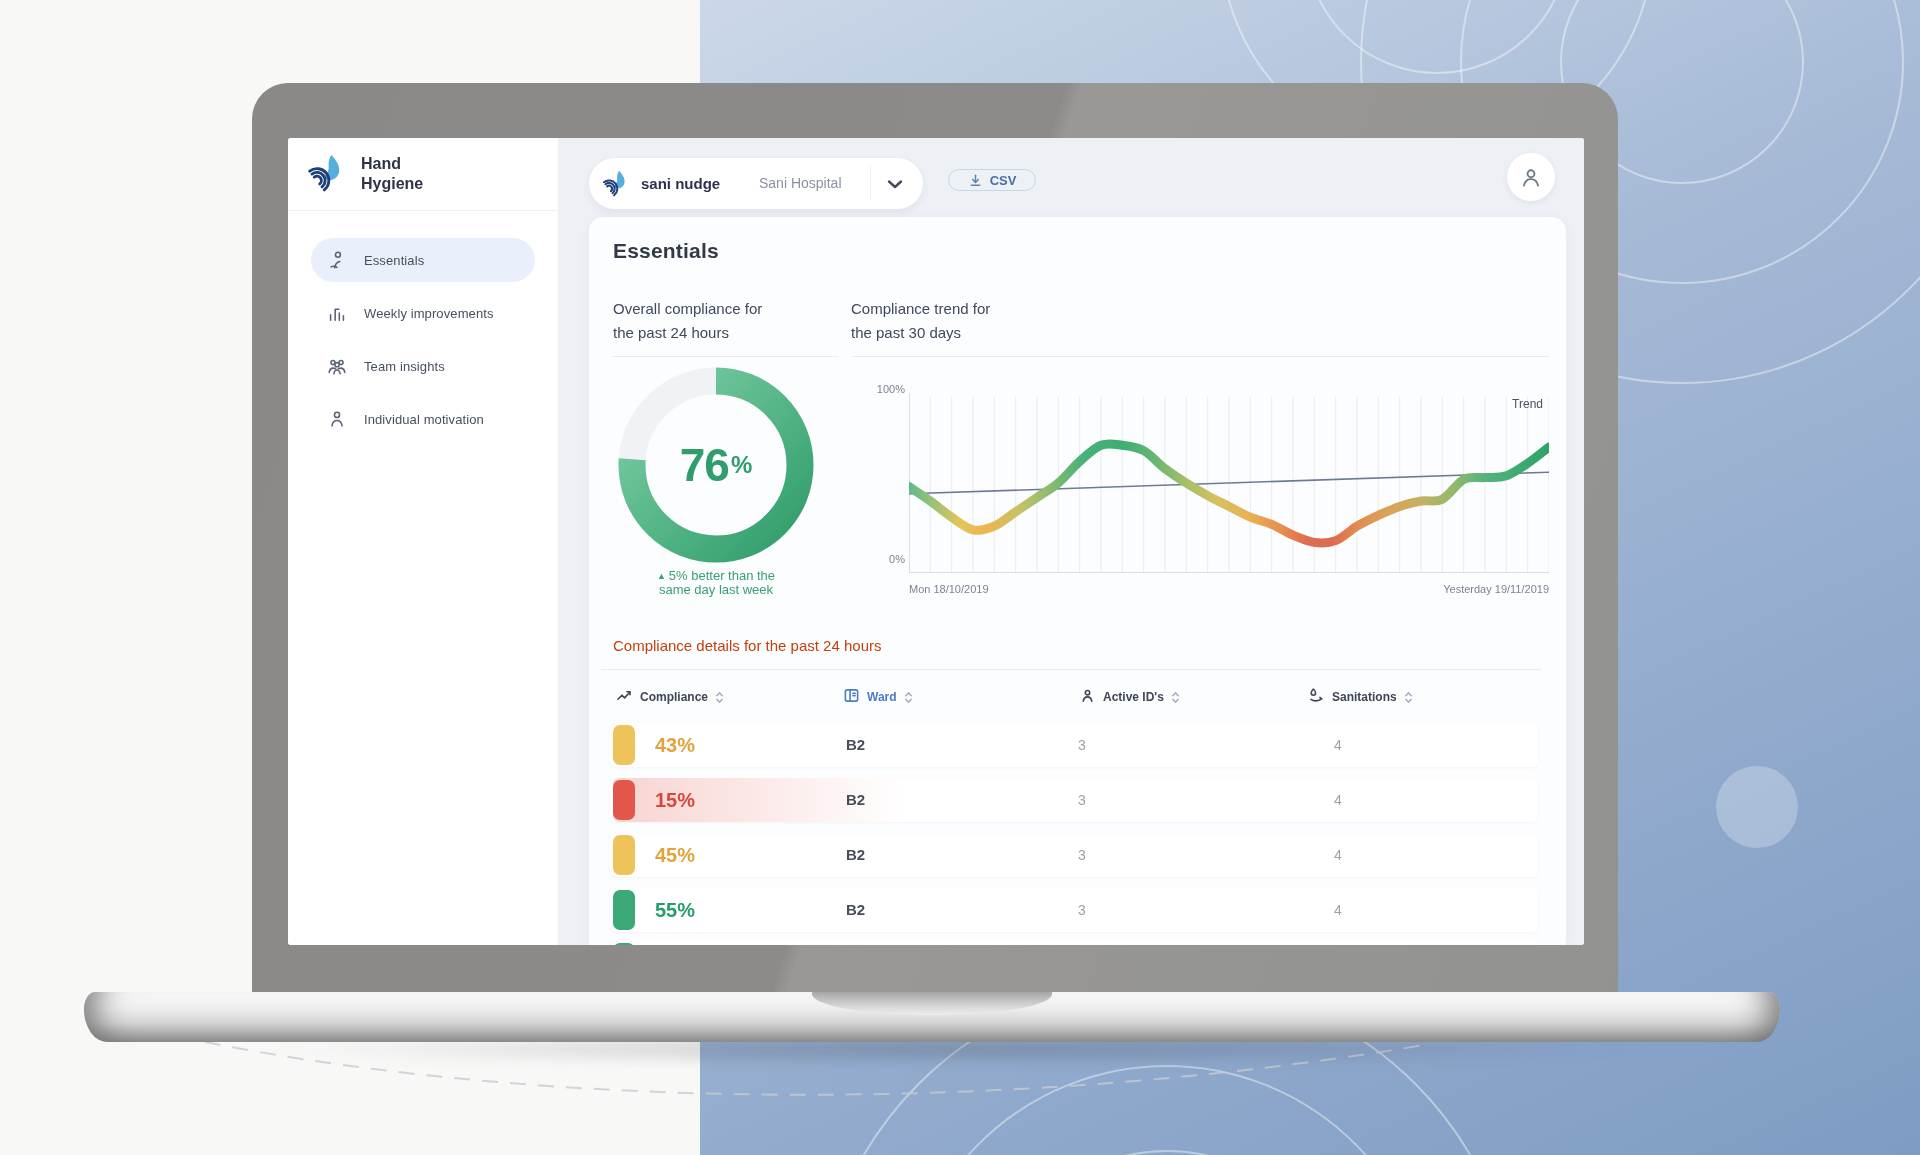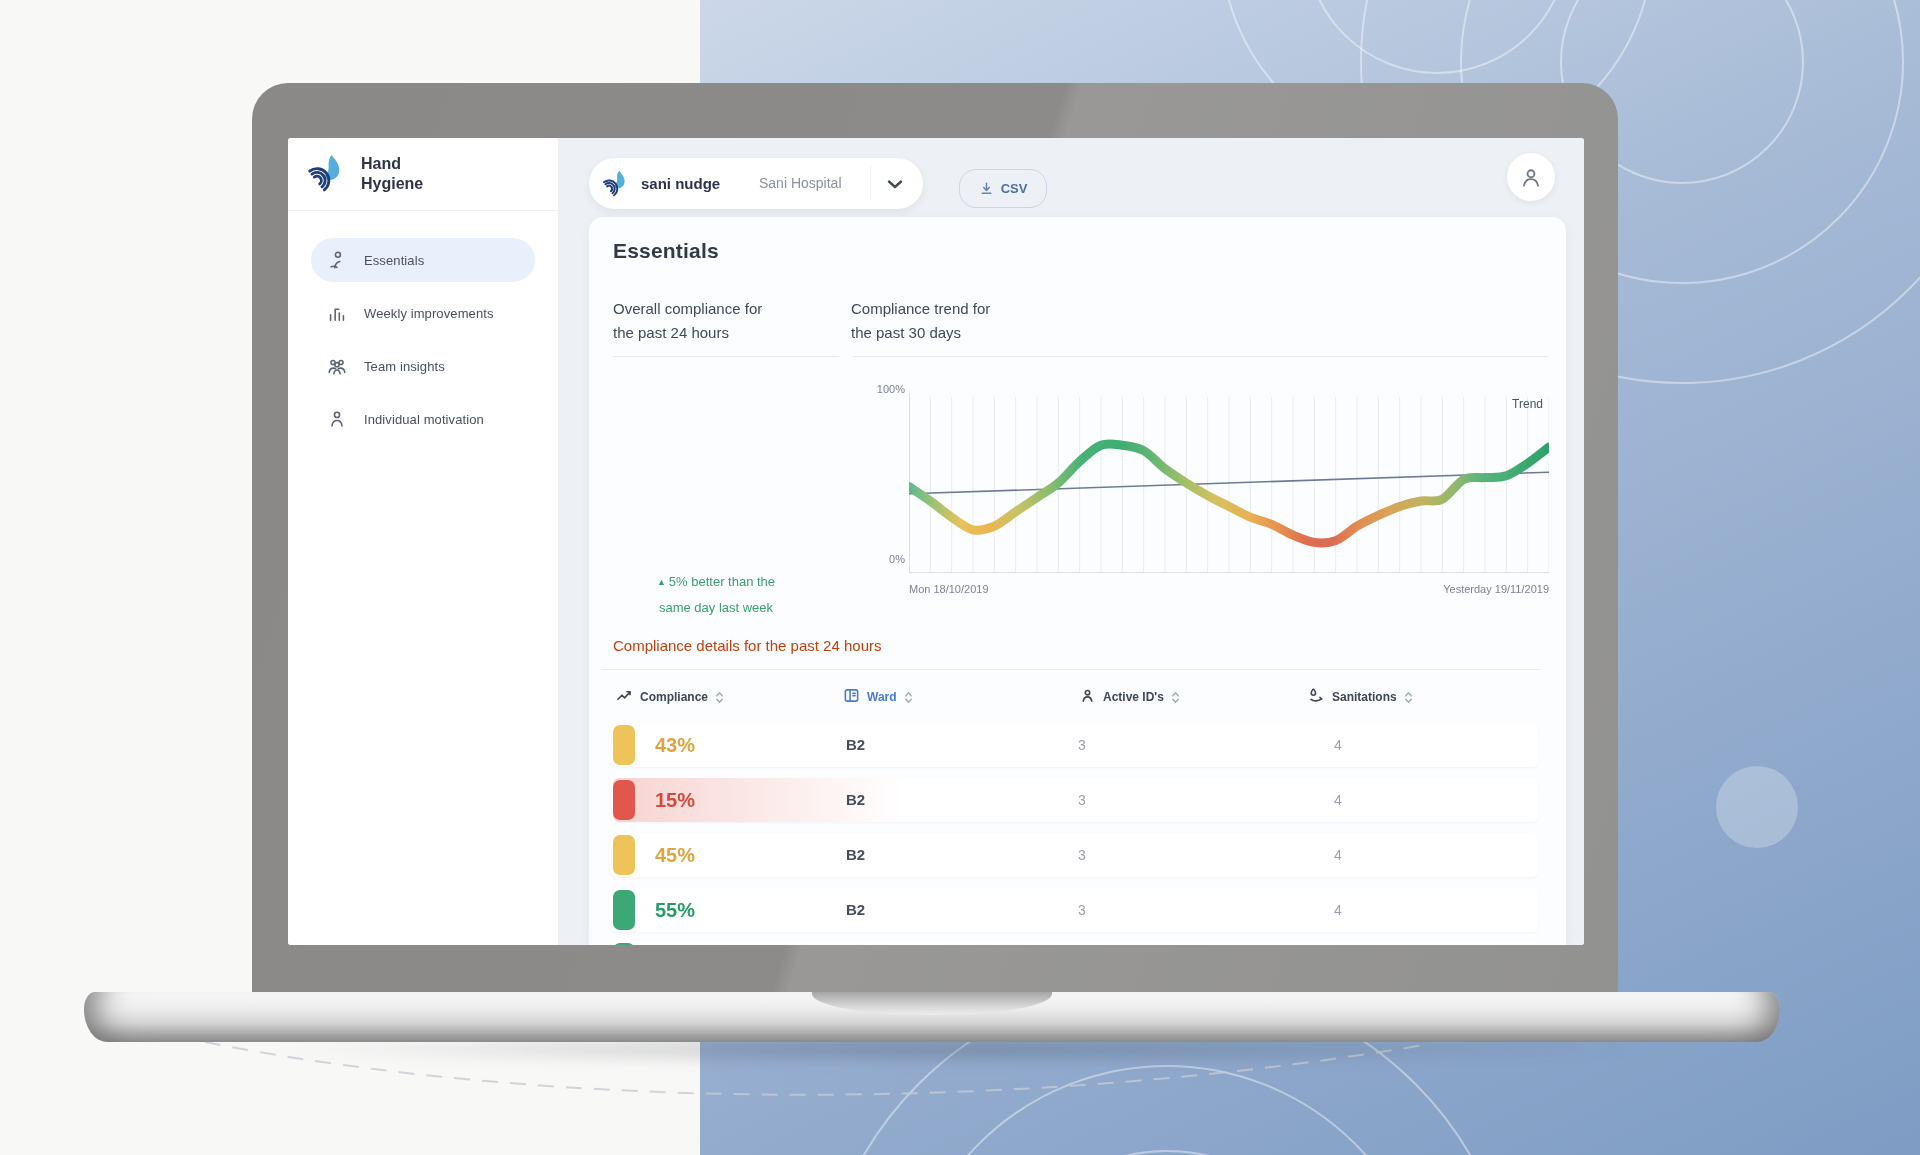--- a/index.html
+++ b/index.html
@@ -41,41 +41,41 @@
   .mi-label{margin-left:16px;font-size:13px;color:#47505e;font-weight:500;letter-spacing:.1px;}
   
   .main{flex:1;position:relative;background:#edf0f4;}
   .pill{position:absolute;left:30px;top:20px;width:334px;height:51px;background:#fff;border-radius:26px;
         box-shadow:0 3px 8px rgba(45,65,100,.07);}
   .pill-logo{position:absolute;left:13px;top:10px;width:28px;height:31px;}
   .pill-brand{position:absolute;left:52px;top:0;line-height:51px;font-size:15px;font-weight:bold;color:#2c3150;}
   .pill-hospital{position:absolute;left:170px;top:0;line-height:51px;font-size:14px;color:#8a92a0;}
   .pill-div{position:absolute;left:281px;top:8px;bottom:8px;width:1px;background:#eef1f5;}
   .pill-chevron{position:absolute;left:294px;top:14px;width:24px;height:24px;color:#434c59;}
-  .csv-btn{position:absolute;left:400px;top:31px;width:88px;height:39px;border:1.5px solid #c9d5e8;
+  .csv-btn{position:absolute;left:389px;top:31px;width:88px;height:22px;border:1.5px solid #c9d5e8;
            border-radius:17px;display:flex;align-items:center;justify-content:center;gap:7px;
            color:#4a6fa5;font-size:13px;font-weight:bold;box-sizing:border-box;}
   .avatar{position:absolute;left:948px;top:15px;width:48px;height:48px;border-radius:50%;background:#fff;
           box-shadow:0 2px 6px rgba(45,65,100,.08);display:flex;align-items:center;justify-content:center;
           color:#6e7885;}
   .card{position:absolute;left:30px;top:79px;width:977px;height:728px;background:#fcfdff;
         border-radius:14px 14px 0 0;box-shadow:0 2px 12px rgba(50,70,110,.05);overflow:hidden;}
   .card h1{position:absolute;left:24px;top:22px;margin:0;font-size:21px;color:#333a47;letter-spacing:.2px;}
   .sec-title{position:absolute;font-size:15px;color:#3f4a5a;font-weight:500;line-height:24px;}
   .sec-title.left{left:24px;top:80px;} .sec-title.right{left:262px;top:80px;}
   .hdiv{position:absolute;height:1px;background:#e8ecf1;}
   .div-l{left:24px;top:139px;width:226px;} .div-r{left:264px;top:139px;width:696px;}
   
   .donut-wrap{position:absolute;left:27px;top:148px;width:200px;height:200px;}
   .donut-label{position:absolute;inset:0;display:flex;align-items:center;justify-content:center;
                font-weight:800;color:#2f9d6d;}
   .donut-label .big{font-size:46px;letter-spacing:-1px;}
   .donut-label .pct{font-size:24px;margin-left:2px;}
   .donut-caption{position:absolute;left:18px;top:352px;width:218px;text-align:center;color:#3aa071;
-                 font-size:13px;line-height:26px;font-weight:500;}
+                 font-size:13px;line-height:14px;font-weight:500;}
   .donut-caption .arrow{font-size:9px;vertical-align:1px;margin-right:3px;}
   
   .ylab{position:absolute;font-size:11px;color:#7b8492;}
   .ymax{left:268px;top:166px;width:48px;text-align:right;}
   .ymin{left:274px;top:336px;width:42px;text-align:right;}
   .plot{position:absolute;left:320px;top:173px;width:640px;height:180px;}
   .legend{position:absolute;left:860px;top:180px;width:94px;text-align:right;font-size:12px;color:#4a5362;}
   .xlab{position:absolute;top:366px;font-size:11px;color:#7b8492;}
   .xs{left:320px;} .xe{left:640px;width:320px;text-align:right;}
   
@@ -233,20 +233,36 @@
             <div>Overall compliance for</div>
             <div>the past 24 hours</div>
           </div>
           <div class="sec-title right">
             <div>Compliance trend for</div>
             <div>the past 30 days</div>
           </div>
           <div class="hdiv div-l"></div>
           <div class="hdiv div-r"></div>
 
+          <div class="donut-wrap">
+            <svg viewBox="0 0 200 200" width="200" height="200">
+              <defs>
+                <linearGradient id="dg" x1="0" y1="1" x2="1" y2="0">
+                  <stop offset="0" stop-color="#2f9c68"></stop>
+                    <stop offset="1" stop-color="#7ed0a8"></stop>
+                </linearGradient>
+              </defs>
+              <circle cx="100" cy="100" r="84" fill="none" stroke="#f0f2f5" stroke-width="27"></circle>
+              <circle id="donut-progress" cx="100" cy="100" r="84" fill="none" stroke="url(#dg)" stroke-width="27" transform="rotate(-90 100 100)" stroke-dasharray="401.1 126.7"></circle>
+            </svg>
+            <div class="donut-label">
+              <span class="big">76</span>
+                <span class="pct">%</span>
+            </div>
+          </div>
           <div class="donut-caption">
             <span class="arrow">▲</span><span>5% better than the</span><br>
             <span>same day last week</span>
           </div>
 
           <div class="ylab ymax">100%</div>
           <div class="ylab ymin">0%</div>
           <div class="plot" id="plot"><svg width="640" height="186" viewBox="0 -3 640 186">
        <defs>
                   <linearGradient id="lg" x1="0" y1="0" x2="1" y2="0">

